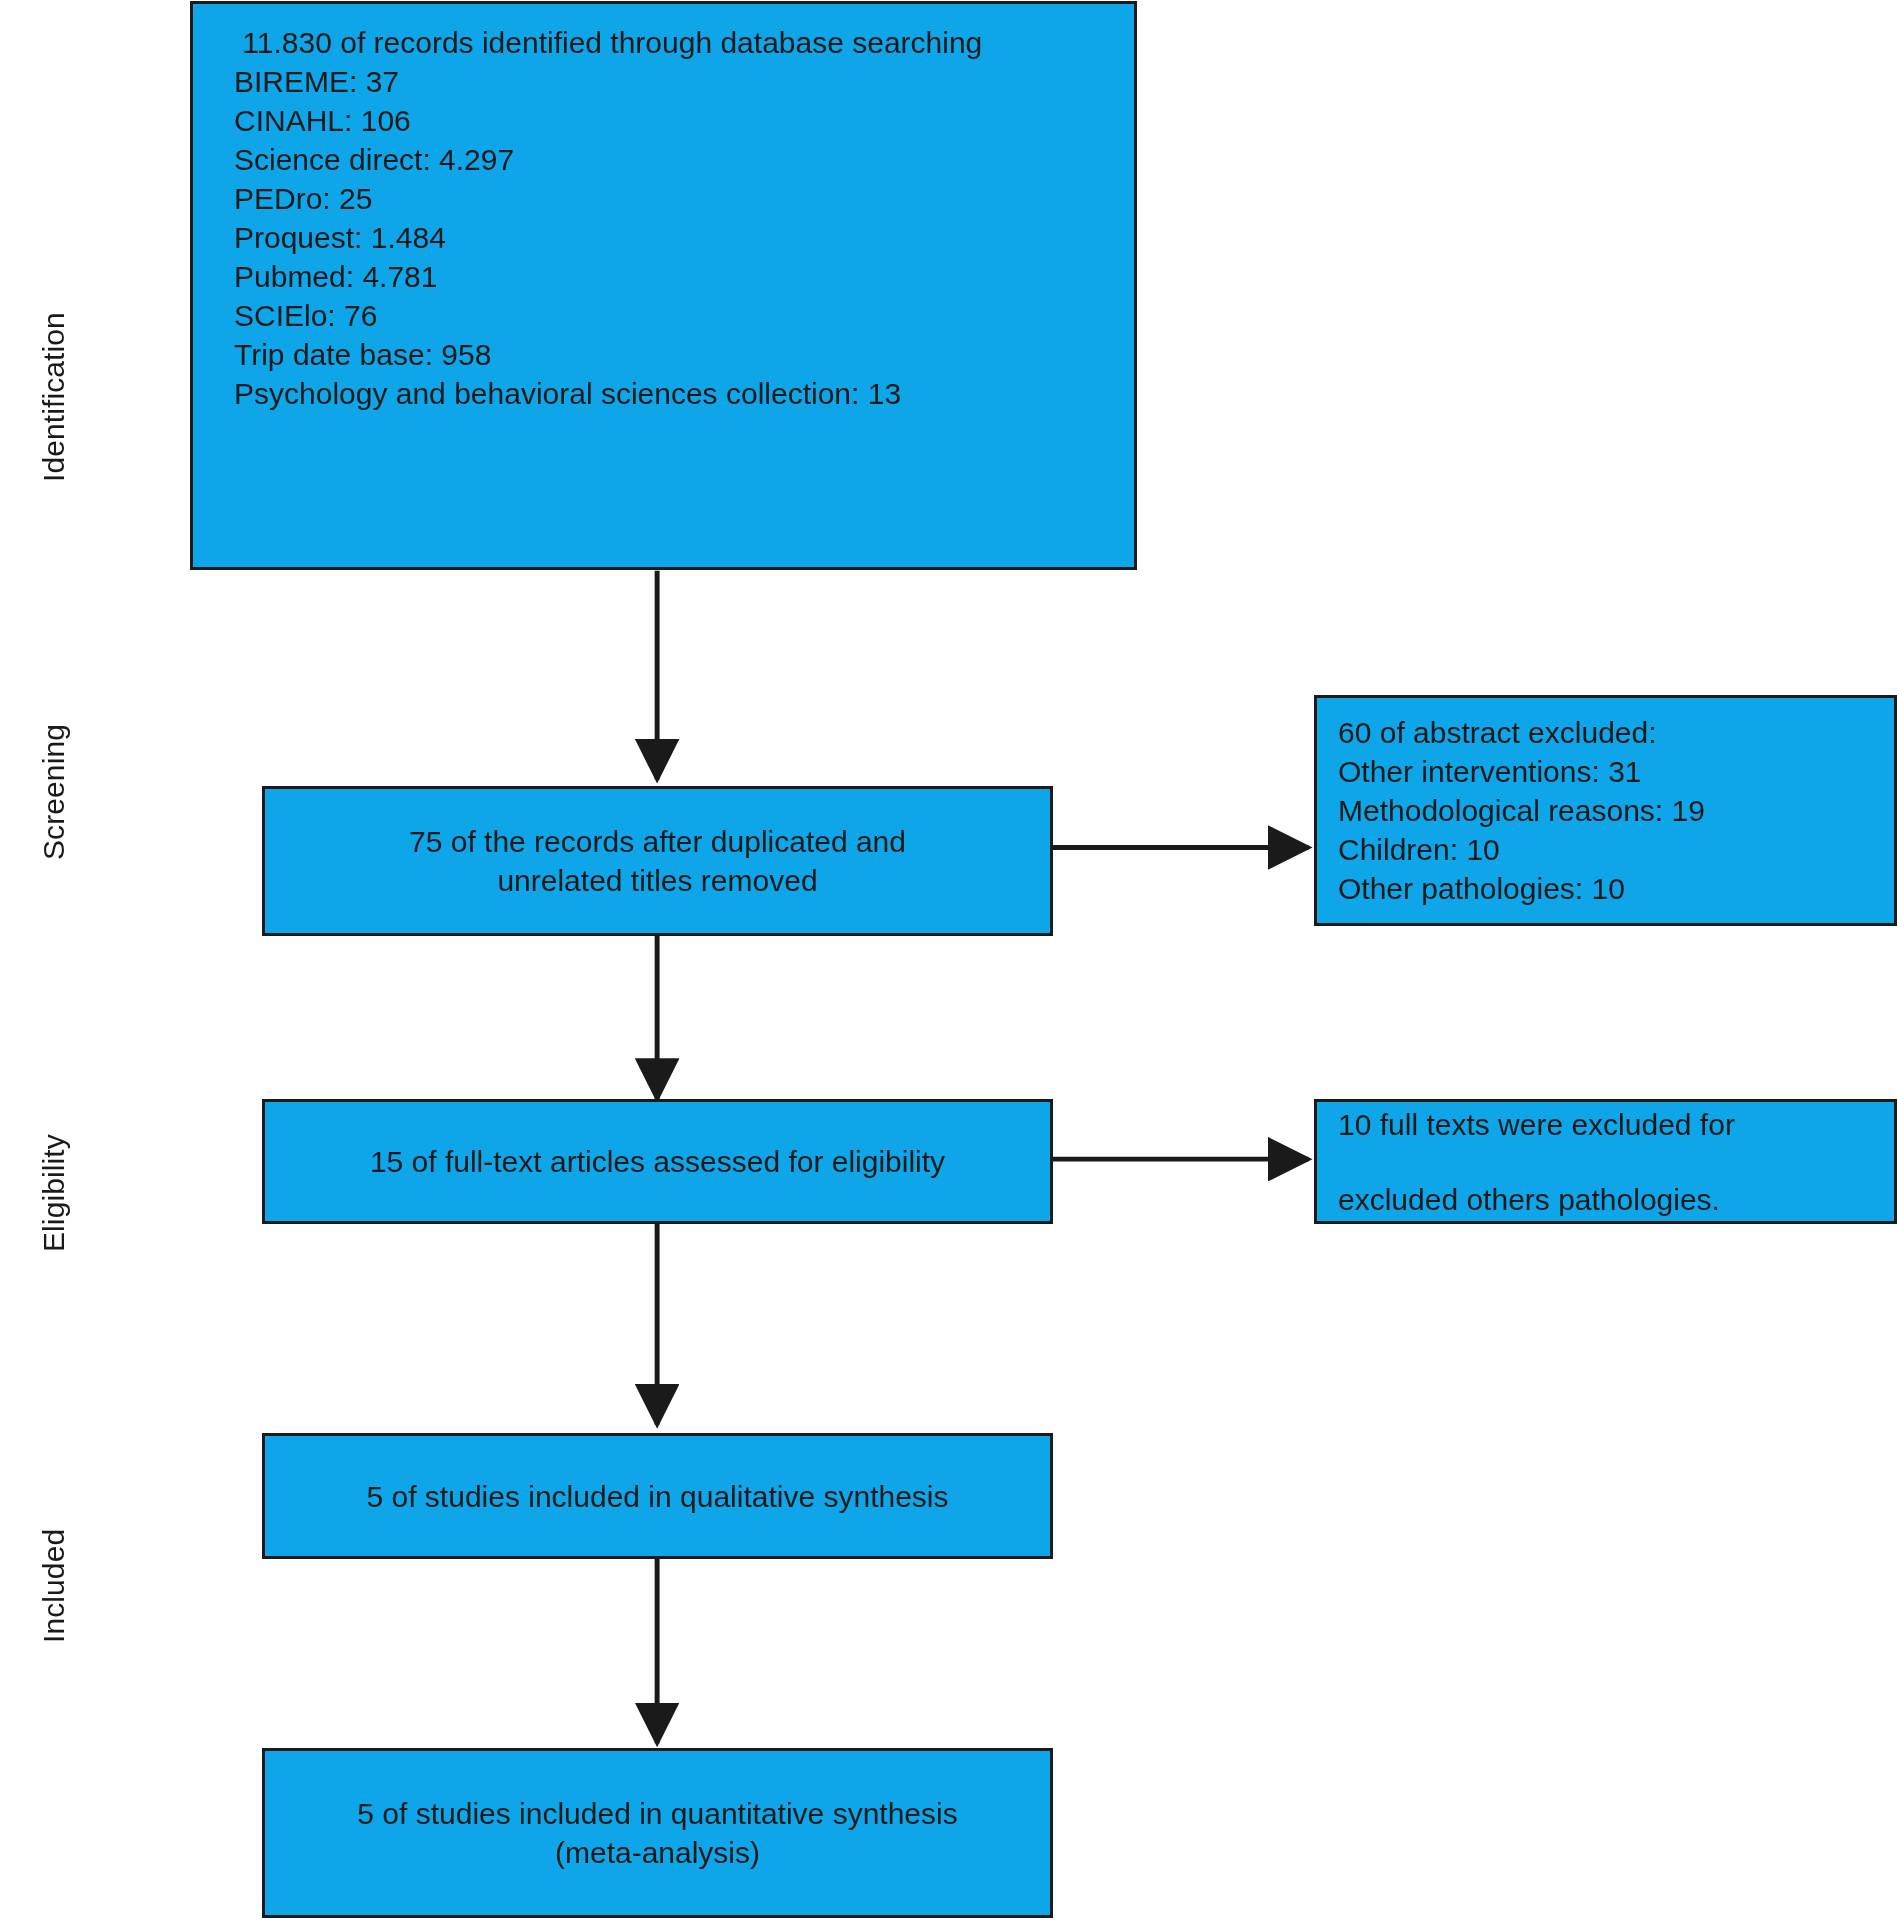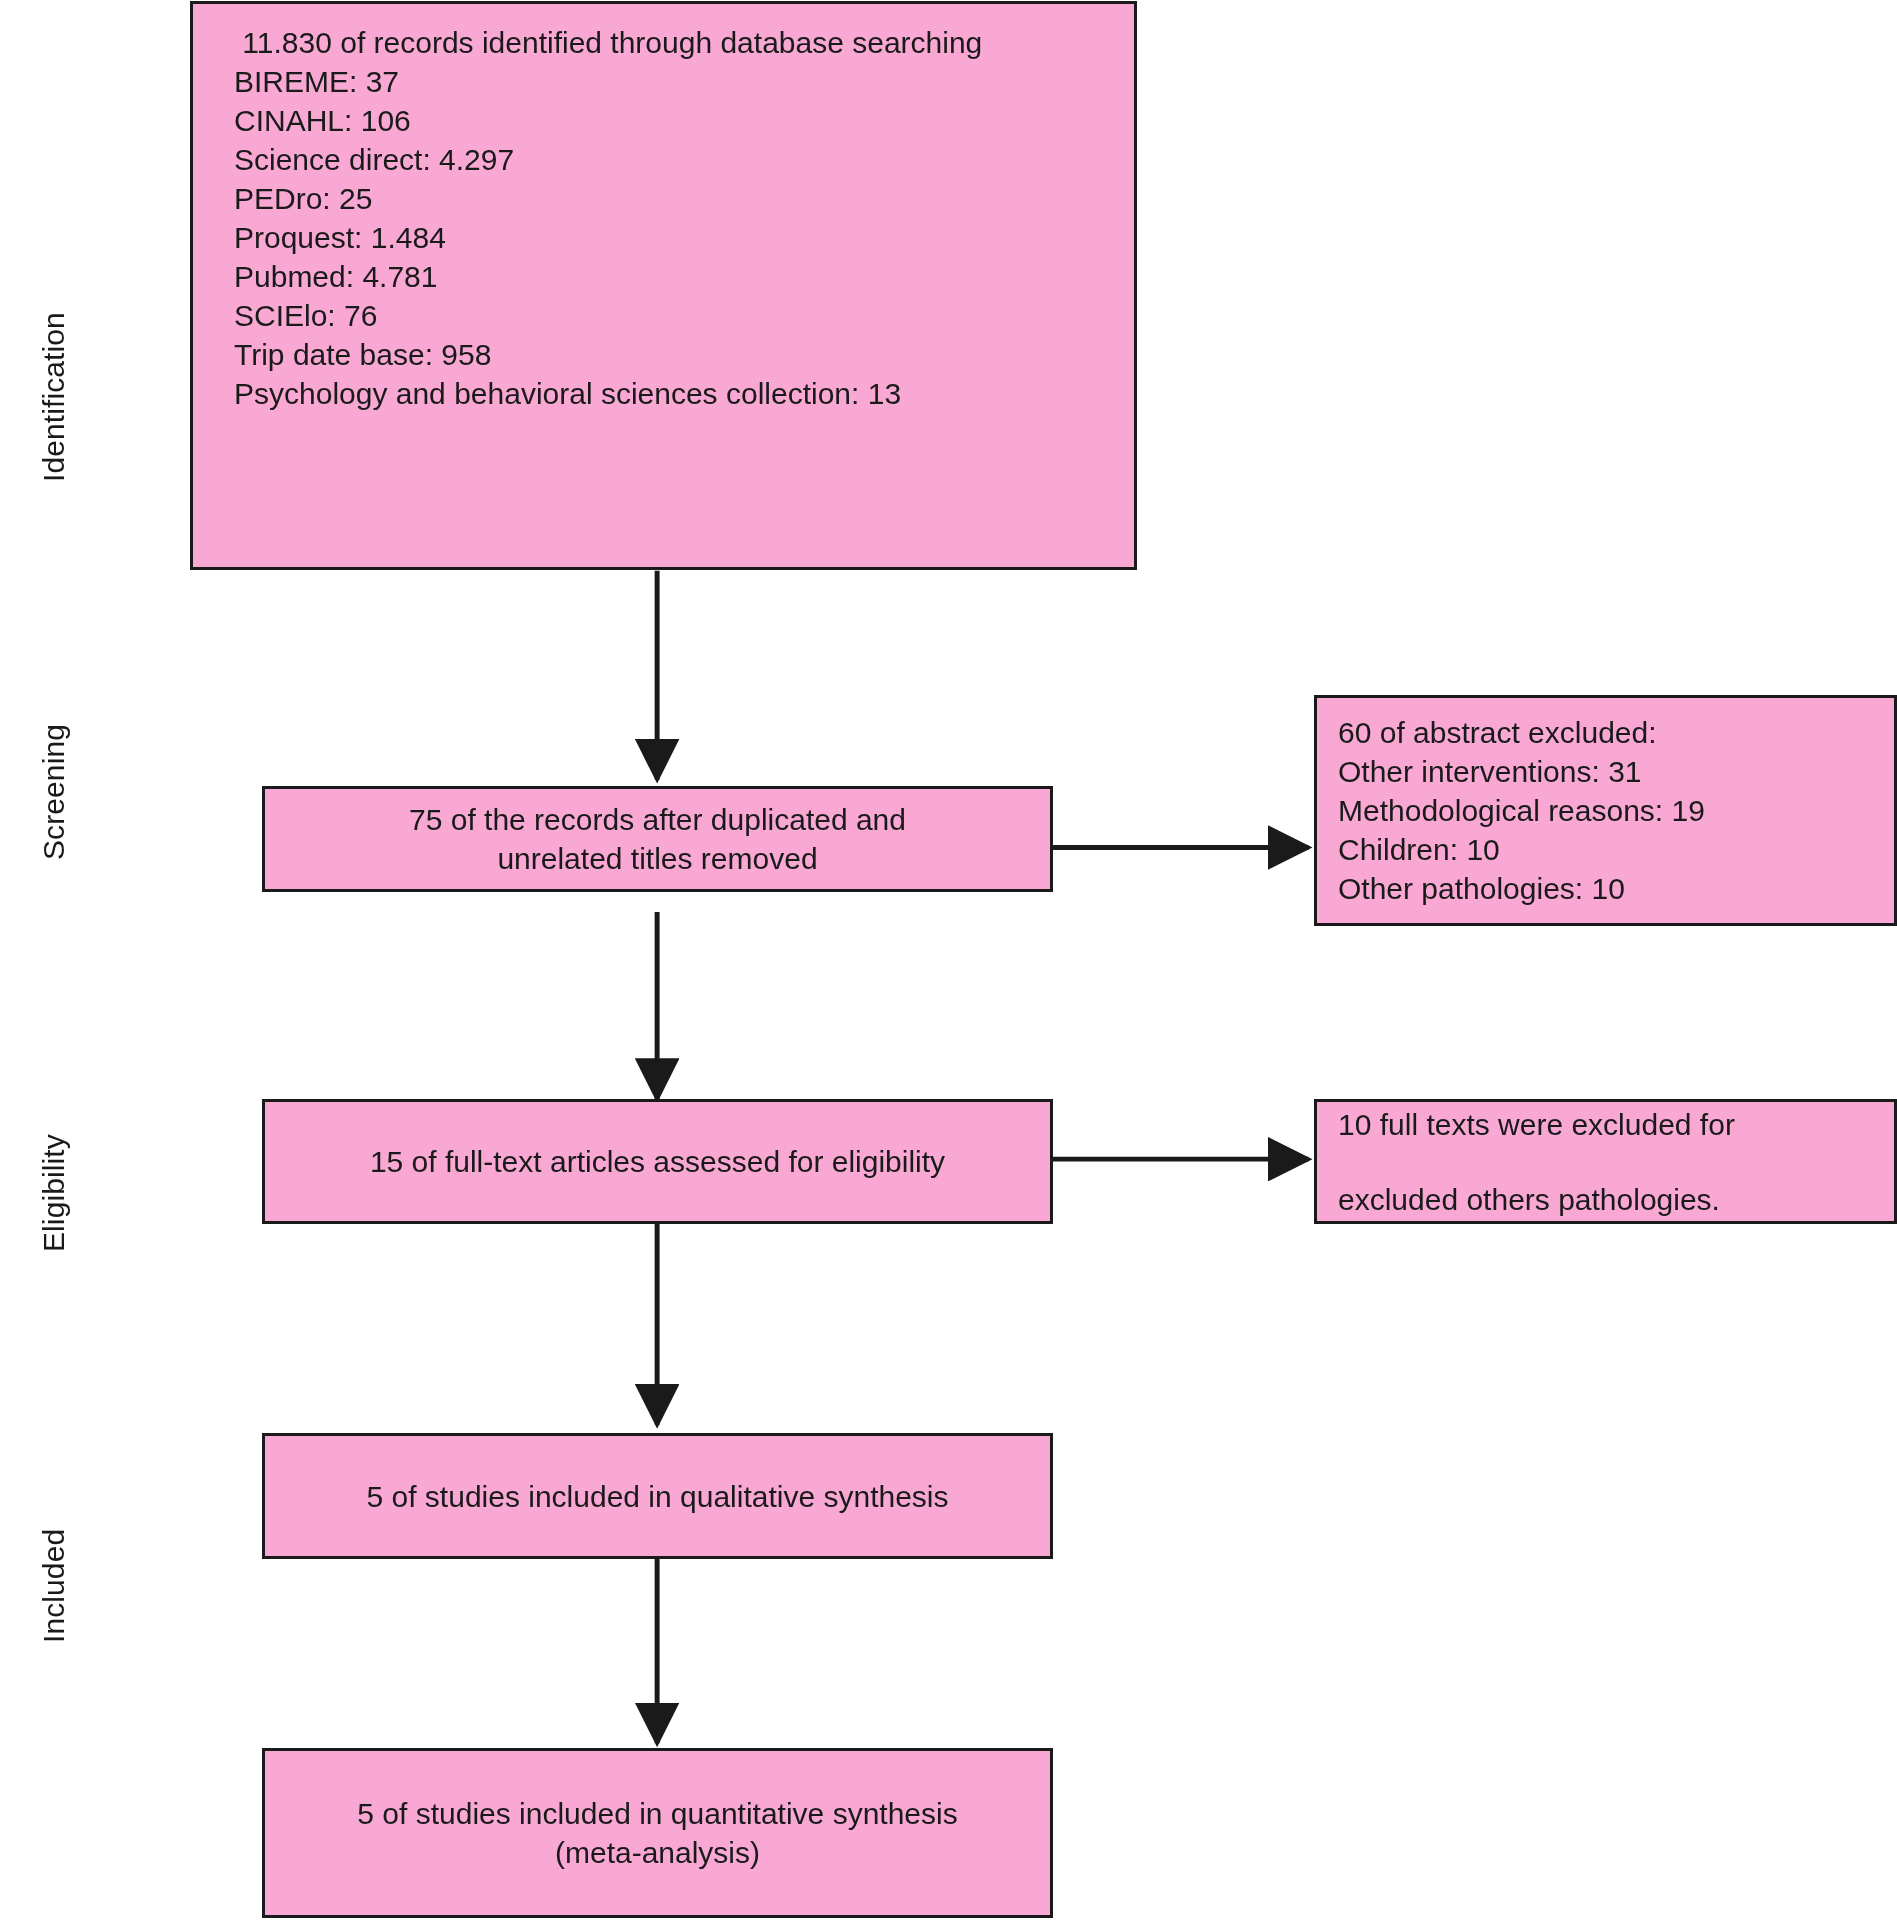--- a/index.html
+++ b/index.html
@@ -27,21 +27,21 @@
     white-space: nowrap;
     transform-origin: 0 0;
     transform: rotate(-90deg);
     letter-spacing: 0.1px;
   }
 
   
   .box {
     position: absolute;
     box-sizing: border-box;
-    background: #f9a8d4;
+    background: #0ea5e9;
     border: 3.5px solid #1a1a1a;
     display: flex;
     flex-direction: column;
     justify-content: center;
   }
   .box.center-text {
     align-items: center;
     text-align: center;
   }
   .box.left-text {
@@ -111,21 +111,21 @@
       <div class="line">Science direct: 4.297</div>
       <div class="line">PEDro: 25</div>
       <div class="line">Proquest: 1.484</div>
       <div class="line">Pubmed: 4.781</div>
       <div class="line">SCIElo: 76</div>
       <div class="line">Trip date base: 958</div>
       <div class="line">Psychology and behavioral sciences collection: 13</div>
     </div>
   </div>
 
-  <div class="box center-text" style="left:262px; top:786px; width:791px; height:106px;">
+  <div class="box center-text" style="left:262px; top:786px; width:791px; height:150px;">
     <div class="line">75 of the records after duplicated and</div>
     <div class="line">unrelated titles removed</div>
   </div>
 
   <div class="box left-text" style="left:1314px; top:695px; width:583px; height:231px;">
     <div class="line">60 of abstract excluded:</div>
     <div class="line">Other interventions: 31</div>
     <div class="line">Methodological reasons: 19</div>
     <div class="line">Children: 10</div>
     <div class="line">Other pathologies: 10</div>

